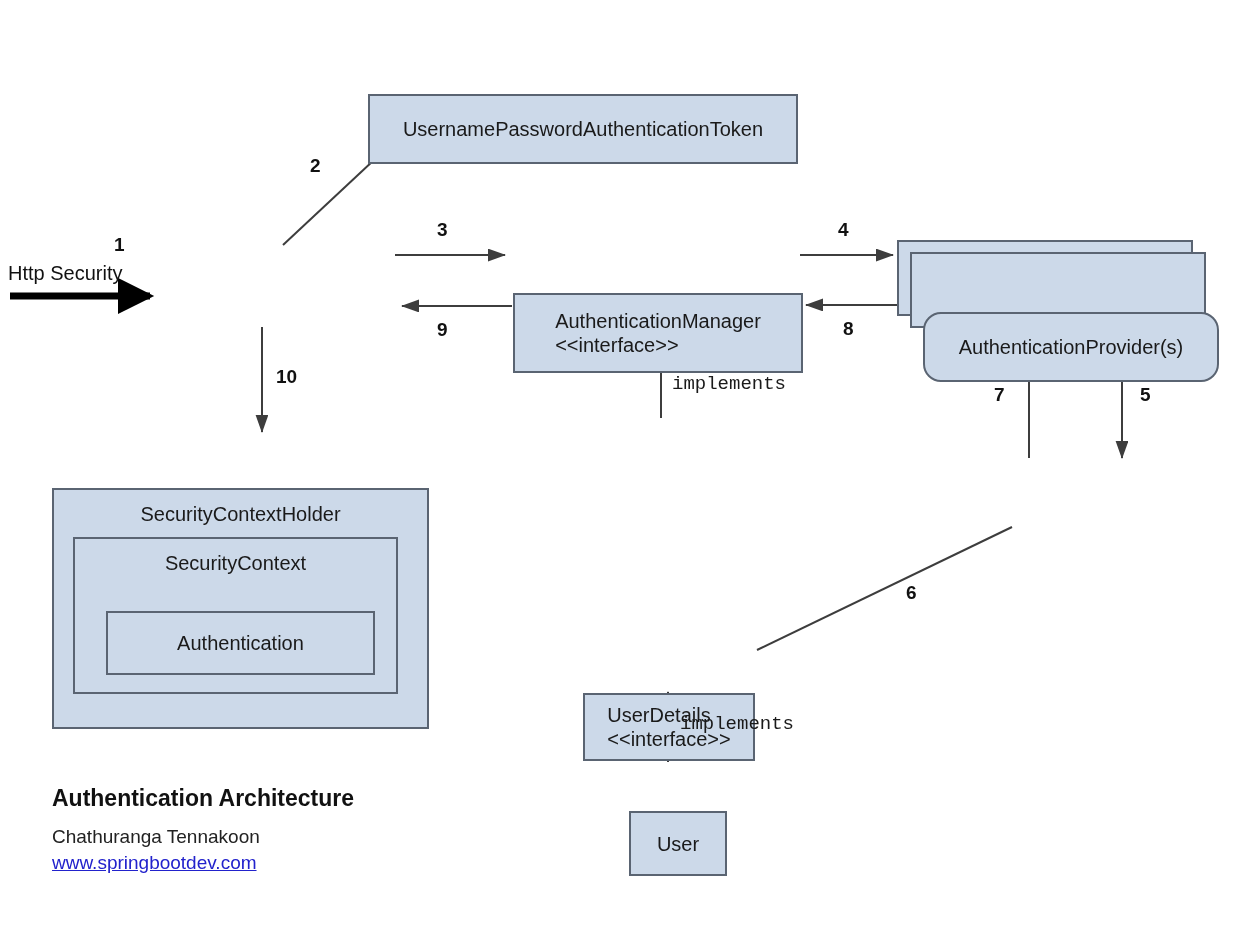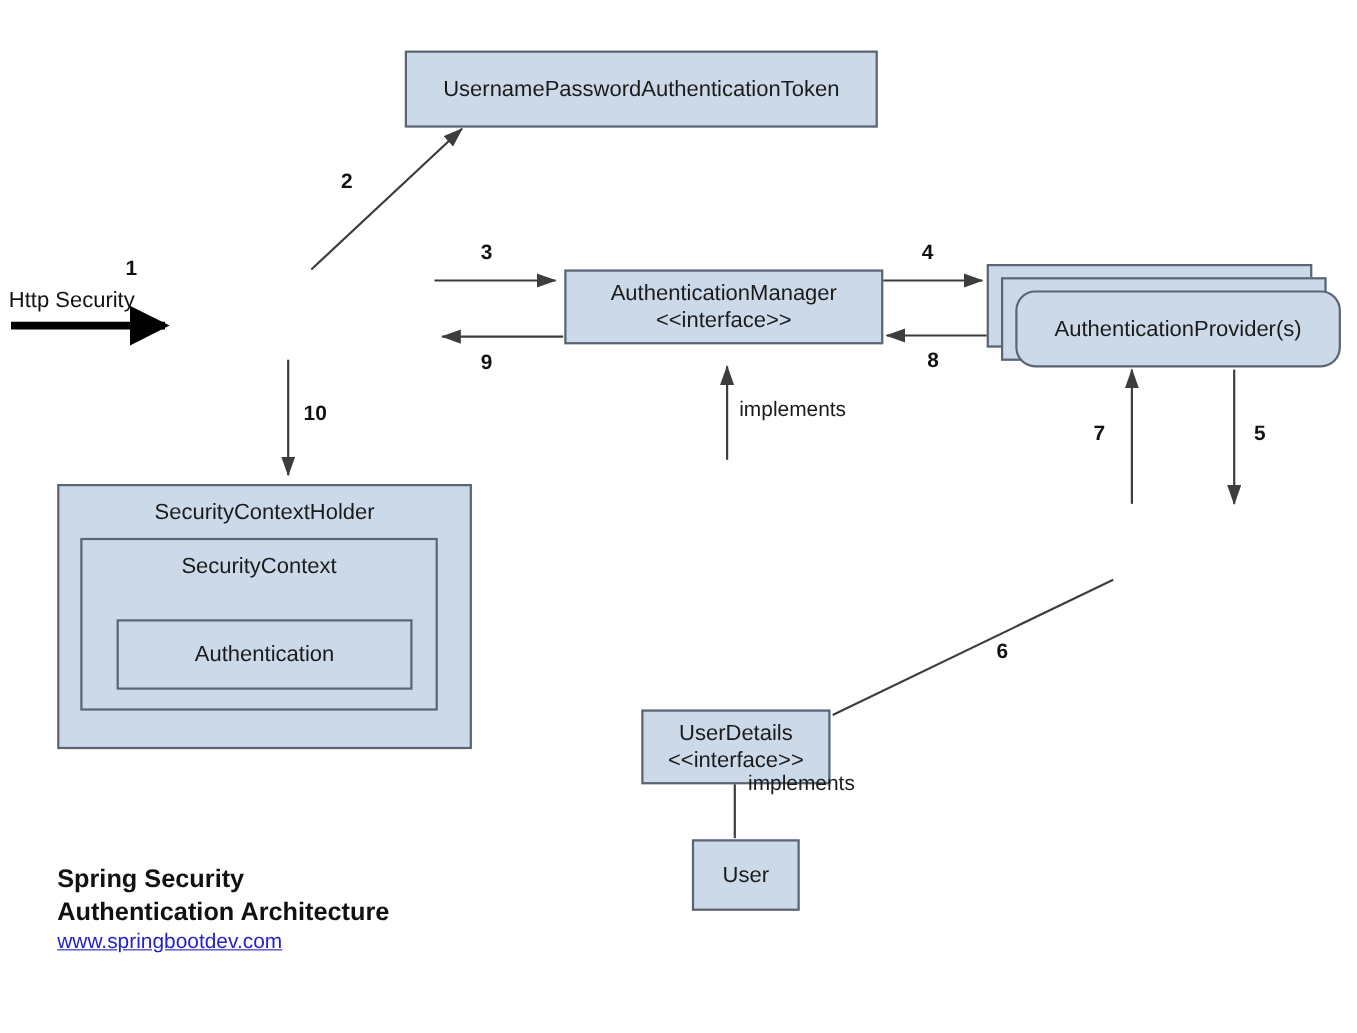--- a/index.html
+++ b/index.html
@@ -27,25 +27,26 @@
     pointer-events: none;
   }
   .node {
     position: absolute;
     box-sizing: border-box;
     background: #ccd9e9;
     border: 2px solid #5a6472;
     display: flex;
     align-items: center;
     justify-content: center;
-    text-align: center;
+    text-align: left;
     font-size: 20px;
     line-height: 1.2;
     color: #1a1a1a;
     font-family: "Liberation Sans", sans-serif;
+    margin-top: 48px;
   }
   .node .label {
     display: block;
     white-space: pre-line;
     padding: 0 6px;
   }
   .node-top-label {
     align-items: flex-start;
     padding-top: 12px;
   }
@@ -61,22 +62,23 @@
     font-weight: bold;
     color: #111111;
     font-family: "Liberation Sans", sans-serif;
     white-space: nowrap;
   }
   .plain-label {
     position: absolute;
     font-size: 19px;
     font-weight: normal;
     color: #1a1a1a;
-    font-family: Liberation Sans, sans-serif;
+    font-family: Liberation Mono, monospace;
     white-space: nowrap;
+    margin-top: 11px;
   }
   .req-label {
     position: absolute;
     font-size: 20px;
     color: #111111;
     font-family: "Liberation Sans", sans-serif;
     white-space: nowrap;
   }
   .title-block {
     position: absolute;
@@ -164,21 +166,21 @@
     <g>
       <line x1="668" y1="762" x2="668" y2="692" stroke="#3d3d3d" stroke-width="2" marker-end="url(#arrow-thin)"></line>
     </g>
   </svg>
 
   <div class="node" style="left:368px; top:46px; width:430px; height:70px;">
     <span class="label">UsernamePasswordAuthenticationToken</span>
   </div>
 
 
-  <div class="node" style="left:513px; top:245px; width:290px; height:68px;">
+  <div class="node" style="left:513px; top:245px; width:290px; height:80px;">
     <span class="label">AuthenticationManager
 &lt;&lt;interface&gt;&gt;</span>
   </div>
 
   <div class="ghost" style="left:897px; top:240px; width:296px; height:76px;"></div>
   <div class="ghost" style="left:910px; top:252px; width:296px; height:76px;"></div>
   <div class="node" style="left:923px; top:264px; width:296px; height:70px;border-radius:18px;">
     <span class="label">AuthenticationProvider(s)</span>
   </div>
 
@@ -225,18 +227,18 @@
 
   <div class="edge-label" style="left:437px; top:319px;">9</div>
 
   <div class="edge-label" style="left:276px; top:366px;">10</div>
 
   <div class="plain-label" style="left:672px; top:362px;">implements</div>
 
   <div class="plain-label" style="left:680px; top:702px;">implements</div>
 
   <div class="title-block" style="left:52px; top:784px;">
-    <div class="title-line">Spring Security</div>
     <div class="title-line">Authentication Architecture</div>
+    <div class="author-line">Chathuranga Tennakoon</div>
     <div class="site-link">www.springbootdev.com</div>
   </div>
 
 </div>
 
 </body></html>

